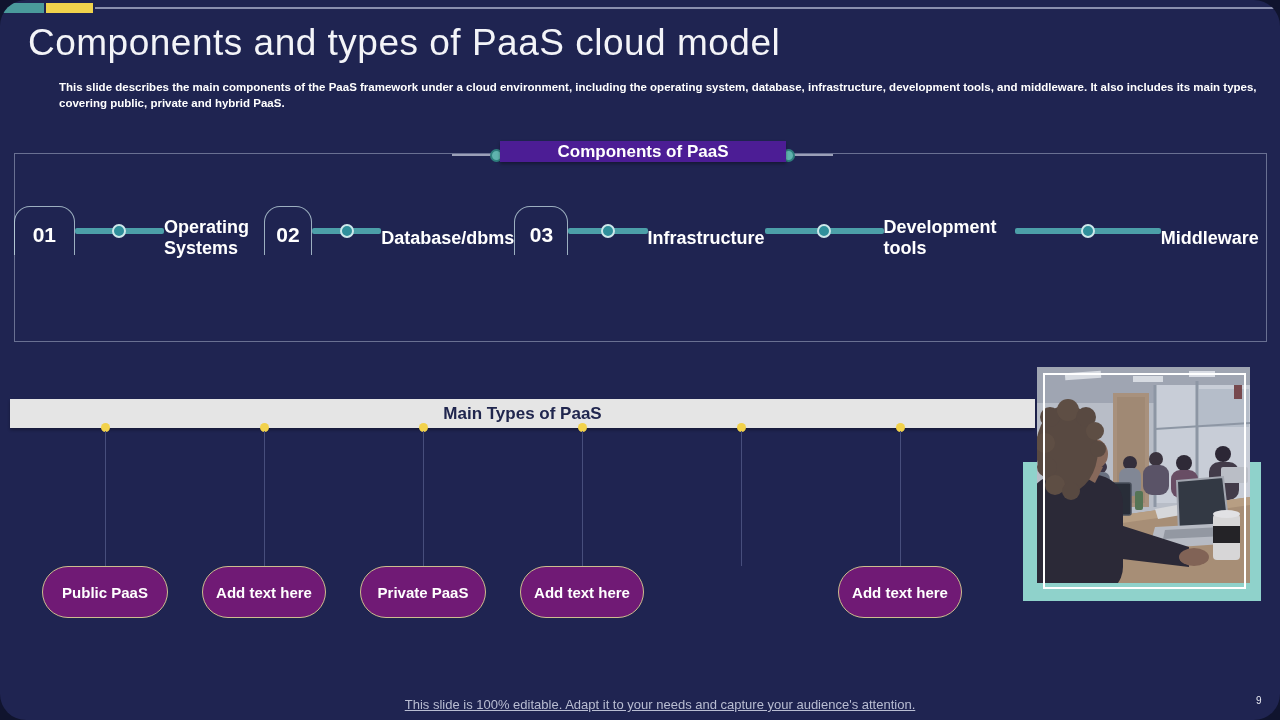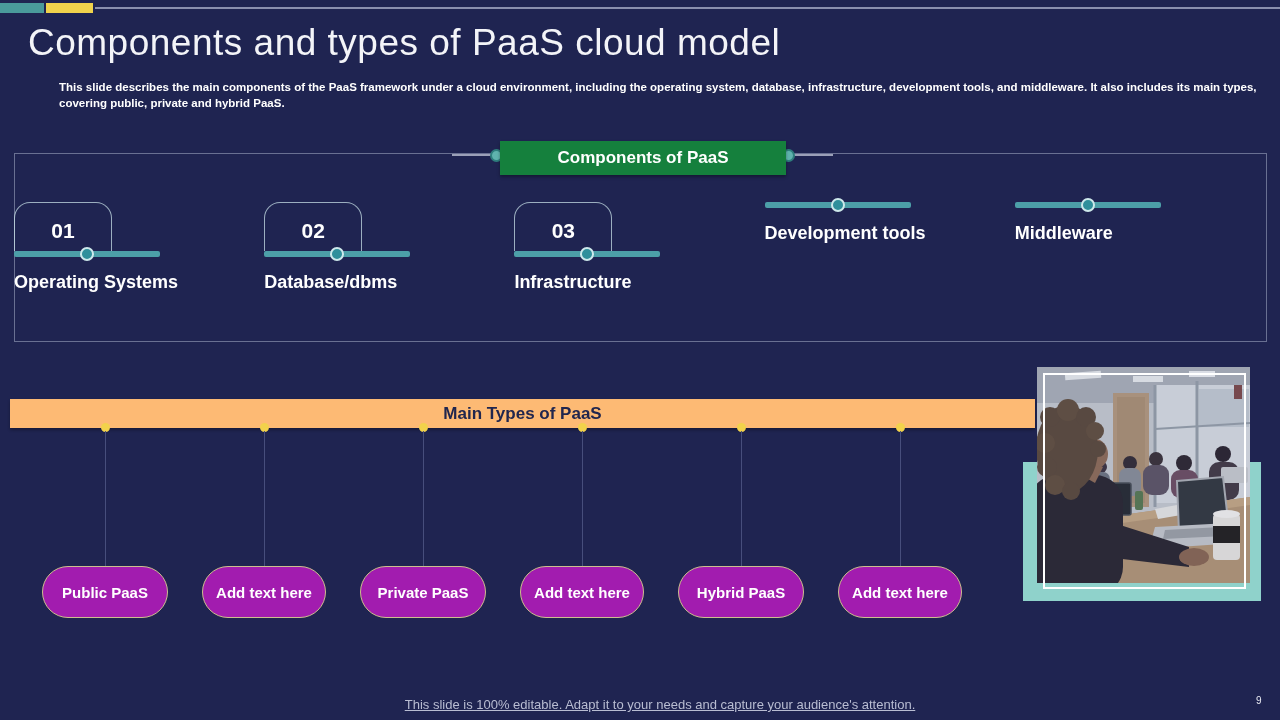--- a/index.html
+++ b/index.html
@@ -1,56 +1,56 @@
 <!DOCTYPE html>
 <html><head>
 <meta charset="utf-8">
 <style>
   html,body{margin:0;padding:0;background:#10142e;}
   .slide{position:relative;width:1280px;height:720px;background:#1F2451;overflow:hidden;
-         font-family:"Liberation Sans",sans-serif;}
+         font-family:"Liberation Sans",sans-serif;border-radius:26px;}
   .abs{position:absolute;}
 
   
   .bar-teal{left:0;top:3px;width:44px;height:10px;background:#4A9A9B;}
   .bar-yellow{left:46px;top:3px;width:47px;height:10px;background:#F0D24C;}
   .top-line{left:95px;top:7px;width:1185px;height:2px;background:#8A8FAE;}
 
   .page-title{left:28px;top:22px;font-size:37px;font-weight:400;letter-spacing:.5px;color:#F3F4F8;}
   .page-desc{left:27px;top:80px;width:1215px;font-size:11.5px;font-weight:bold;line-height:1.35;color:#FFFFFF;margin-left:32px;}
 
   
   .comp-box{left:14px;top:153px;width:1251px;height:187px;border:1px solid rgba(165,175,200,.55);}
-  .comp-banner{left:500px;top:141px;width:286px;height:34px;background:#15803d;color:#fff;
+  .comp-banner{left:500px;top:141px;width:286px;height:21px;background:#4c1d95;color:#fff;
                font-size:17px;font-weight:bold;display:flex;align-items:center;justify-content:center;
                box-shadow:0 2px 3px rgba(0,0,0,.35);z-index:3;}
   .conn-line{top:154px;width:40px;height:2px;background:#9BA0B8;z-index:2;}
   .conn-line.l{left:452px;}
   .conn-line.r{left:793px;}
   .conn-dot{top:149px;width:9px;height:9px;border-radius:50%;background:#5FB3AE;border:2px solid #2E7E7D;z-index:3;}
   .conn-dot.l{left:490px;}
   .conn-dot.r{left:782px;}
 
   .comp-row{left:14px;top:202px;width:1251px;display:flex;}
-  .comp{width:20%;display:flex;flex-direction:column;align-items:flex-start;}
+  .comp{width:20%;display:flex;flex-direction:row;align-items:center;}
   .comp-tab{width:96px;height:48px;border:1px solid rgba(210,235,240,.7);border-bottom:none;
             border-radius:16px 16px 0 0;display:flex;align-items:flex-end;justify-content:center;}
   .comp-num{font-size:21px;font-weight:bold;color:#fff;padding-bottom:8px;}
   .comp-bar{position:relative;width:146px;height:6px;background:#4C9FA8;border-radius:2px;}
   .comp-dot{position:absolute;left:50%;top:50%;transform:translate(-50%,-50%);width:10px;height:10px;
             border-radius:50%;background:#2F8F9B;border:2px solid #CDE8EA;}
   .comp-label{margin-top:15px;font-size:18px;font-weight:bold;color:#fff;}
 
   
-  .types-banner{left:10px;top:399px;width:1025px;height:29px;background:#fdba74;color:#20264E;
+  .types-banner{left:10px;top:399px;width:1025px;height:29px;background:#e5e5e5;color:#20264E;
                 font-size:17px;font-weight:bold;display:flex;align-items:center;justify-content:center;
                 box-shadow:0 2px 3px rgba(0,0,0,.3);}
   .type-dot{top:423px;width:9px;height:9px;border-radius:50%;background:#F2D24B;}
   .type-line{top:431px;width:1px;height:135px;background:#474E7C;}
-  .pill{top:566px;height:52px;border:1px solid #CDBE8E;border-radius:27px;background:#a21caf;
+  .pill{top:566px;height:52px;border:1px solid #CDBE8E;border-radius:27px;background:#701a75;
         color:#fff;font-size:15px;font-weight:bold;display:flex;align-items:center;justify-content:center;
         box-sizing:border-box;}
 
   
   .teal-block{left:1023px;top:462px;width:238px;height:139px;background:#8FD2CB;}
   .photo{left:1037px;top:367px;width:213px;height:216px;overflow:hidden;}
   .photo-frame{left:1043px;top:373px;width:199px;height:212px;border:2px solid #FFFFFF;z-index:5;pointer-events:none;}
 
   .footer-note{left:40px;top:697px;width:1240px;text-align:center;font-size:13px;color:#B9BDD2;text-decoration:underline;}
   .page-num{left:1256px;top:695px;font-size:10px;color:#E9EBF3;}
@@ -129,21 +129,20 @@
   <div class="abs type-line" style="left:264px;"></div>
   <div class="abs type-line" style="left:423px;"></div>
   <div class="abs type-line" style="left:582px;"></div>
   <div class="abs type-line" style="left:741px;"></div>
   <div class="abs type-line" style="left:900px;"></div>
 
   <div class="abs pill" style="left:42px;width:126px;">Public PaaS</div>
   <div class="abs pill" style="left:202px;width:124px;">Add text here</div>
   <div class="abs pill" style="left:360px;width:126px;">Private PaaS</div>
   <div class="abs pill" style="left:520px;width:124px;">Add text here</div>
-  <div class="abs pill" style="left:678px;width:126px;">Hybrid PaaS</div>
   <div class="abs pill" style="left:838px;width:124px;">Add text here</div>
 
   <div class="abs teal-block"></div>
   <div class="abs photo">
     <svg width="213" height="216" viewBox="0 0 213 216" xmlns="http://www.w3.org/2000/svg">
 
       <rect width="213" height="216" fill="#C7CBD1"></rect>
       <rect width="213" height="36" fill="#ABB0B9"></rect>
       <rect x="28" y="5" width="36" height="7" fill="#E9ECEF" transform="rotate(-4 46 8)"></rect>
       <rect x="96" y="9" width="30" height="6" fill="#E9ECEF"></rect>

